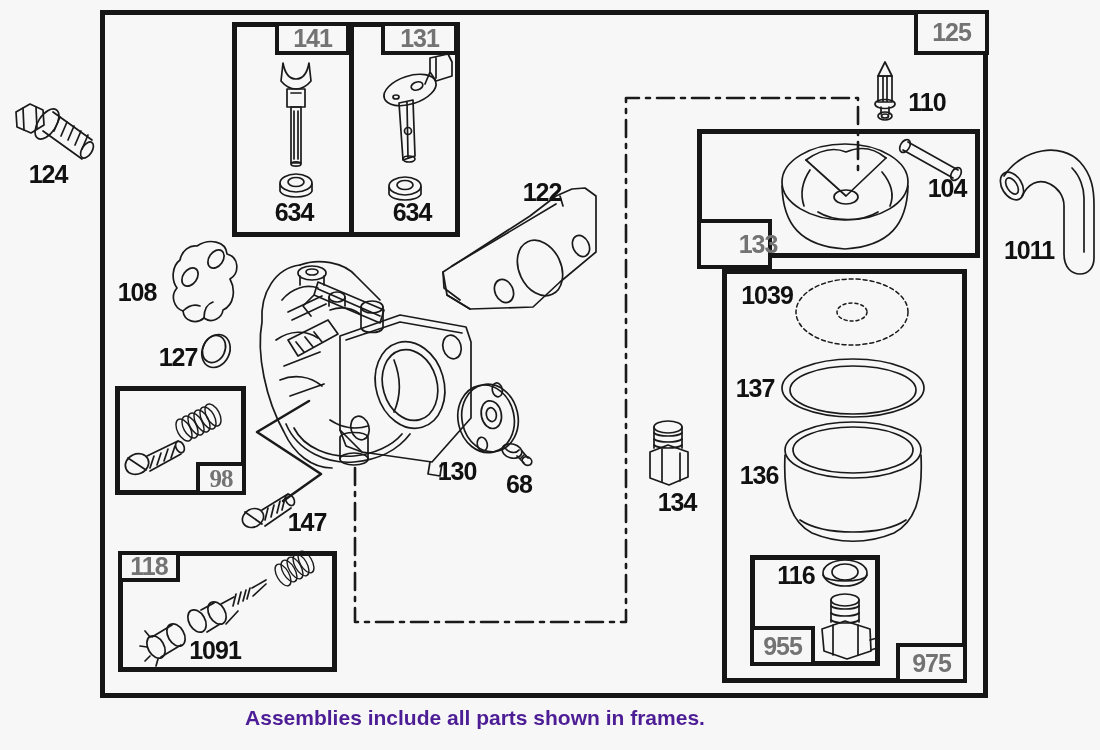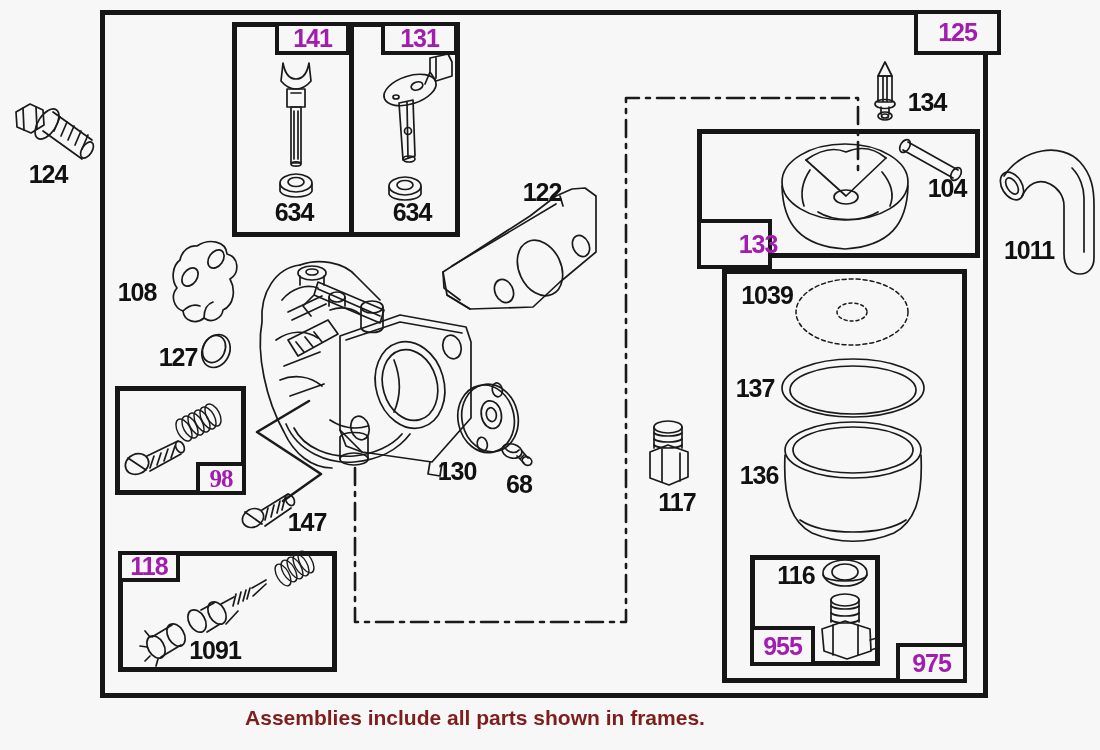--- a/index.html
+++ b/index.html
@@ -4,48 +4,48 @@
 <style>
   html,body{margin:0;padding:0;background:#e9e9e9;}
   .canvas{
     position:relative;width:1100px;height:750px;background:#f7f7f7;
     font-family:"Liberation Sans", sans-serif;overflow:hidden;
   }
   .frame{position:absolute;border:5px solid #161616;box-sizing:border-box;}
   .labelbox{
     position:absolute;border:4px solid #161616;box-sizing:border-box;background:#f7f7f7;
     display:flex;align-items:center;justify-content:center;
-    font-weight:700;color:#a21caf;font-size:25px;letter-spacing:-1px;z-index:6;
+    font-weight:700;color:#737373;font-size:25px;letter-spacing:-1px;z-index:6;
   }
   .plabel{
     position:absolute;font-weight:700;color:#111;font-size:25px;letter-spacing:-1px;
     text-align:center;z-index:5;white-space:nowrap;
   }
   .caption{
     position:absolute;left:0;top:706px;width:950px;text-align:center;
-    font-weight:700;font-size:21px;color:#7f1d1d;z-index:5;
+    font-weight:700;font-size:21px;color:#4c1d95;z-index:5;
   }
   svg.art{position:absolute;left:0;top:0;z-index:3;}
 </style>
 </head>
 <body>
 
 <div class="canvas">
 
   <div class="frame" style="left:100px;top:10px;width:888px;height:688px;"></div>
 
   <div class="frame" style="left:232px;top:22px;width:122px;height:215px;"></div>
   <div class="frame" style="left:349px;top:22px;width:111px;height:215px;"></div>
   <div class="frame" style="left:697px;top:129px;width:283px;height:129px;"></div>
   <div class="frame" style="left:115px;top:386px;width:131px;height:109px;"></div>
   <div class="frame" style="left:118px;top:551px;width:219px;height:121px;"></div>
   <div class="frame" style="left:722px;top:269px;width:245px;height:414px;"></div>
   <div class="frame" style="left:750px;top:555px;width:130px;height:111px;"></div>
 
-  <div class="labelbox" style="left:914px;top:10px;width:87px;height:45px;">
+  <div class="labelbox" style="left:914px;top:10px;width:75px;height:45px;">
     <span>125</span>
   </div>
   <div class="labelbox" style="left:275px;top:22px;width:75px;height:33px;">
     <span>141</span>
   </div>
   <div class="labelbox" style="left:381px;top:22px;width:77px;height:33px;">
     <span>131</span>
   </div>
   <div class="labelbox" style="left:697px;top:219px;width:75px;height:50px;padding-left:47px;">
     <span>133</span>
@@ -62,27 +62,27 @@
   <div class="labelbox" style="left:896px;top:643px;width:71px;height:40px;justify-content:center;">
     <span>975</span>
   </div>
 
   <div class="plabel" style="left:18px;top:160px;width:60px;"><span>124</span></div>
   <div class="plabel" style="left:264px;top:198px;width:60px;"><span>634</span></div>
   <div class="plabel" style="left:382px;top:198px;width:60px;"><span>634</span></div>
   <div class="plabel" style="left:107px;top:278px;width:60px;"><span>108</span></div>
   <div class="plabel" style="left:148px;top:343px;width:60px;"><span>127</span></div>
   <div class="plabel" style="left:512px;top:166px;width:60px;margin-top:12px;"><span>122</span></div>
-  <div class="plabel" style="left:897px;top:88px;width:60px;"><span>134</span></div>
+  <div class="plabel" style="left:897px;top:88px;width:60px;"><span>110</span></div>
   <div class="plabel" style="left:917px;top:174px;width:60px;"><span>104</span></div>
   <div class="plabel" style="left:993px;top:236px;width:72px;"><span>1011</span></div>
   <div class="plabel" style="left:277px;top:508px;width:60px;"><span>147</span></div>
   <div class="plabel" style="left:427px;top:457px;width:60px;"><span>130</span></div>
   <div class="plabel" style="left:489px;top:470px;width:60px;"><span>68</span></div>
-  <div class="plabel" style="left:647px;top:488px;width:60px;"><span>117</span></div>
+  <div class="plabel" style="left:647px;top:488px;width:60px;"><span>134</span></div>
   <div class="plabel" style="left:731px;top:281px;width:72px;"><span>1039</span></div>
   <div class="plabel" style="left:725px;top:374px;width:60px;"><span>137</span></div>
   <div class="plabel" style="left:729px;top:461px;width:60px;"><span>136</span></div>
   <div class="plabel" style="left:766px;top:561px;width:60px;"><span>116</span></div>
   <div class="plabel" style="left:179px;top:636px;width:72px;"><span>1091</span></div>
 
   <div class="caption">
     <span>Assemblies include all parts shown in frames.</span>
   </div>
 

